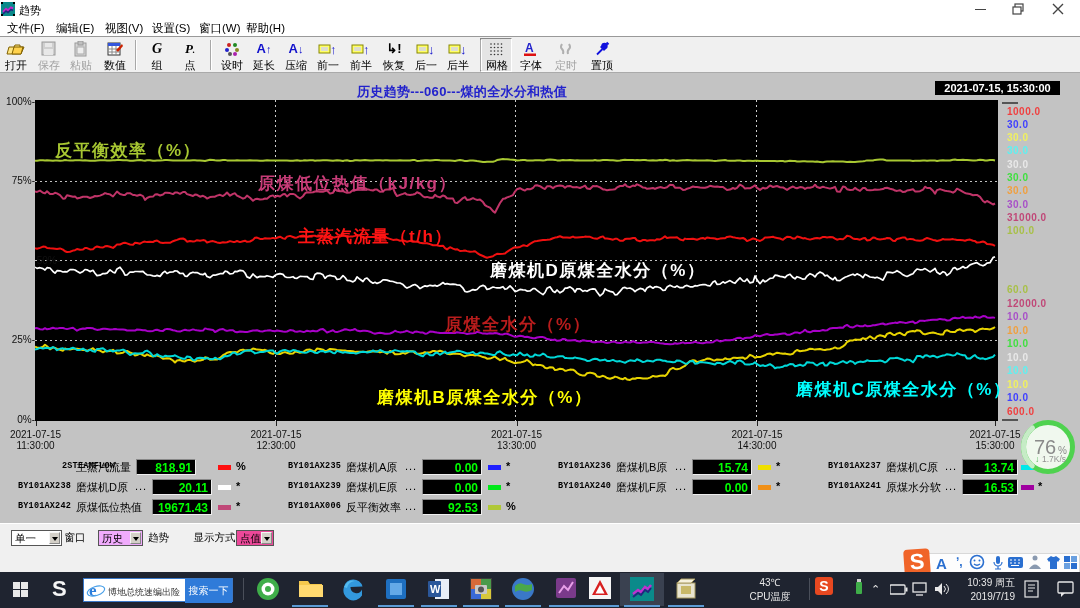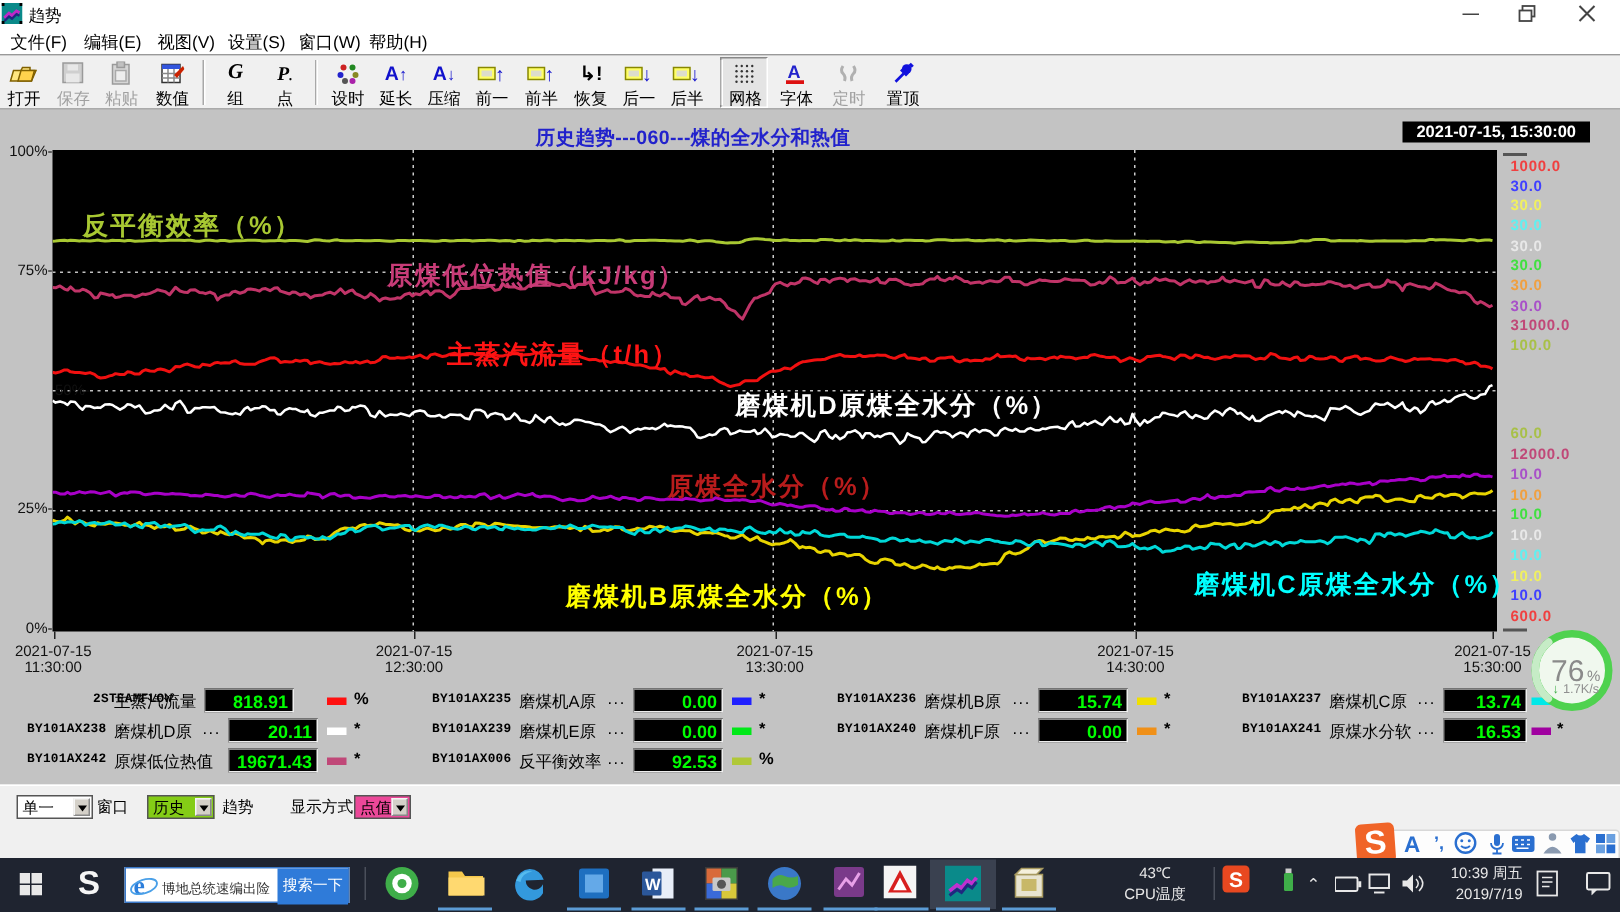--- a/index.html
+++ b/index.html
@@ -330,21 +330,21 @@
 <div class="lunit" style="left:1038px;top:480px;">*</div>
 
 <div class="abs" style="left:0;top:523px;width:1080px;height:49px;background:#f0f0f0;border-top:1px solid #fff;"></div>
 <div style="position:absolute;left:11px;top:530px;width:51px;height:16px;background:#fff;border:1px solid #555;box-sizing:border-box;">
     <div style="position:absolute;left:3px;top:0.5px;font-size:10.5px;color:#000;">单一</div>
     <div style="position:absolute;right:1px;top:1px;width:11px;height:12px;background:#d4d0c8;border:1px solid #888;border-top-color:#f5f5f5;border-left-color:#f5f5f5;">
       <div style="position:absolute;left:1.5px;top:3.5px;width:0;height:0;border:3px solid transparent;border-top:4px solid #000;"></div>
     </div>
   </div>
 <div class="cbl" style="left:64.5px;">窗口</div>
-<div style="position:absolute;left:98px;top:530px;width:45px;height:16px;background:#84cc16;border:1px solid #555;box-sizing:border-box;">
+<div style="position:absolute;left:98px;top:530px;width:45px;height:16px;background:#f0abfc;border:1px solid #555;box-sizing:border-box;">
     <div style="position:absolute;left:3px;top:0.5px;font-size:10.5px;color:#000;">历史</div>
     <div style="position:absolute;right:1px;top:1px;width:11px;height:12px;background:#d4d0c8;border:1px solid #888;border-top-color:#f5f5f5;border-left-color:#f5f5f5;">
       <div style="position:absolute;left:1.5px;top:3.5px;width:0;height:0;border:3px solid transparent;border-top:4px solid #000;"></div>
     </div>
   </div>
 <div class="cbl" style="left:148px;">趋势</div>
 <div class="cbl" style="left:193.5px;">显示方式</div>
 <div style="position:absolute;left:236px;top:530px;width:38px;height:16px;background:#ec4899;border:1px solid #555;box-sizing:border-box;">
     <div style="position:absolute;left:3px;top:0.5px;font-size:10.5px;color:#000;">点值</div>
     <div style="position:absolute;right:1px;top:1px;width:11px;height:12px;background:#d4d0c8;border:1px solid #888;border-top-color:#f5f5f5;border-left-color:#f5f5f5;">

